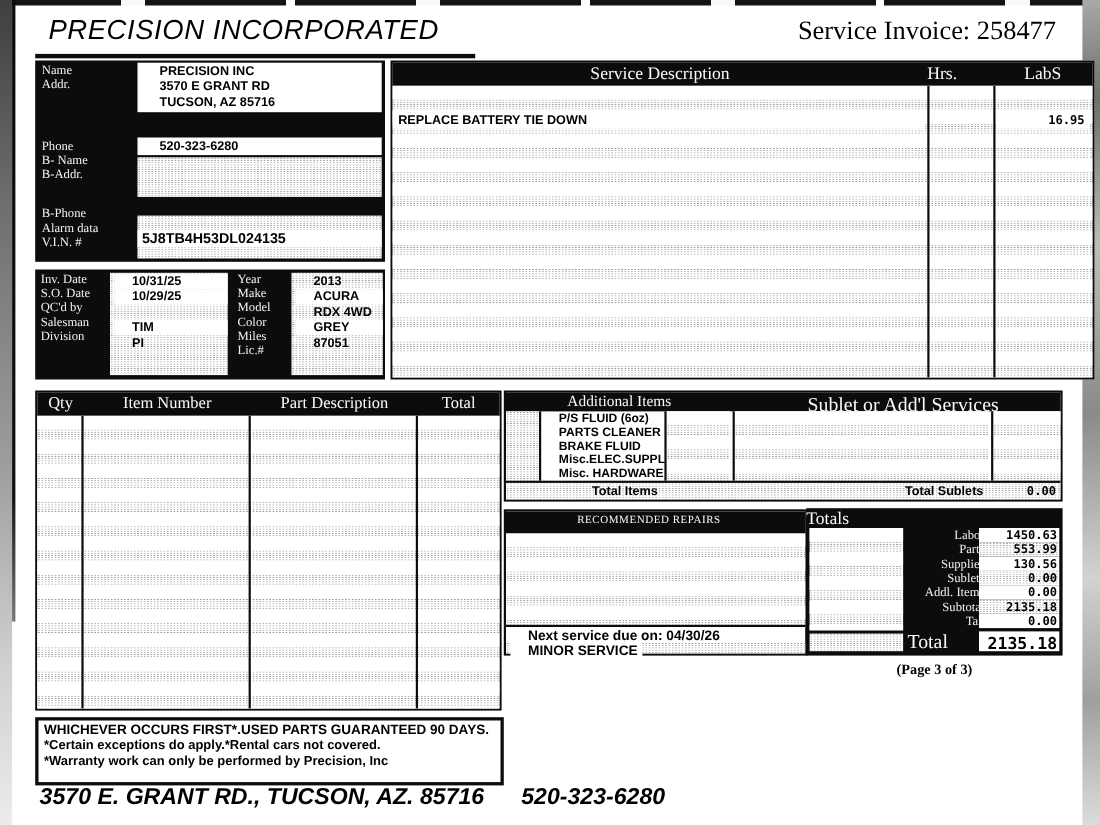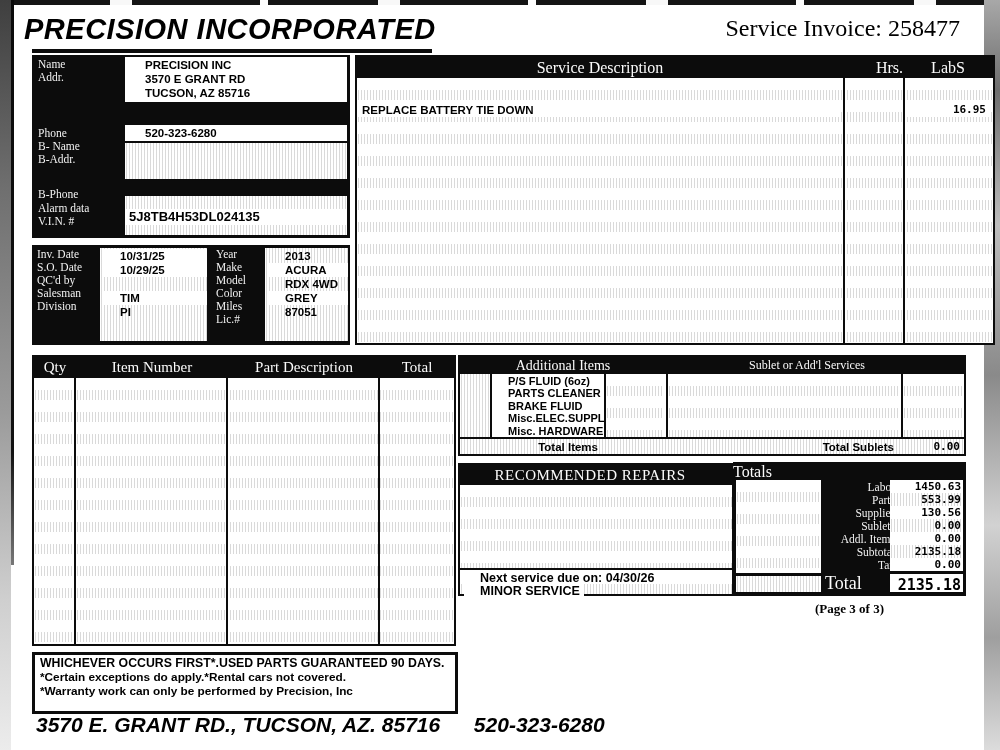--- a/index.html
+++ b/index.html
@@ -25,21 +25,21 @@
     background-size:auto,3px 2px;}
   
   .abs{position:absolute;}
   .blackbox{position:absolute;background:#0c0c0c;}
   .serif-label{font-family:"Liberation Serif",serif;color:#f2f2f2;font-size:11.5px;line-height:13px;white-space:nowrap;text-align:center;}
   .val{font-family:"Liberation Sans",sans-serif;font-weight:bold;font-size:11.5px;line-height:14px;white-space:nowrap;padding-left:16px;}
   .num{font-family:"DejaVu Sans Mono",monospace;font-weight:bold;font-size:11px;}
   .hdr-bar{position:absolute;left:0;top:0;right:0;background:#0c0c0c;}
   .hdr-text{font-family:"Liberation Serif",serif;color:#fbfbfb;white-space:nowrap;}
   
-  .title{position:absolute;left:24px;top:13px;font-size:29px;font-weight:bold;font-style:italic;letter-spacing:.5px;}
+  .title{position:absolute;left:44px;top:13px;font-size:25px;font-weight:normal;font-style:italic;letter-spacing:.5px;}
   .title-rule{position:absolute;left:32px;top:49px;width:400px;height:4px;background:#0c0c0c;}
   .invoice{position:absolute;right:40px;top:15px;font-family:"Liberation Serif",serif;font-size:24px;}
   
   .cust{left:32px;top:55px;width:318px;height:183px;}
   .veh{left:32px;top:245px;width:318px;height:100px;}
   .svc{position:absolute;left:355px;top:55px;width:640px;height:290px;border:2px solid #0c0c0c;box-sizing:border-box;background:#fff;}
   .parts{position:absolute;left:32px;top:355px;width:424px;height:291px;border:2px solid #0c0c0c;box-sizing:border-box;}
   .addl{position:absolute;left:458px;top:355px;width:508px;height:101px;border:2px solid #0c0c0c;box-sizing:border-box;}
   .reco{position:absolute;left:458px;top:463px;width:276px;height:133px;border:2px solid #0c0c0c;box-sizing:border-box;background:#fff;}
   .tot{left:733px;top:462px;width:233px;height:134px;}
@@ -86,21 +86,21 @@
     </div>
     <div class="abs stipple" style="left:93px;top:88px;right:3px;height:36px"></div>
     <div class="abs stipple" style="left:93px;top:141px;right:3px;height:39px">
       <div class="val" style="position:absolute;left:0;top:13px;right:0;height:15px;background:#fff;padding:1px 0 0 4px;font-size:13px">5J8TB4H53DL024135</div>
     </div>
   </div>
 
   <div class="svc">
     <div class="hdr-bar" style="height:21px">
       <div class="abs hdr-text" style="left:0;width:486px;top:2px;text-align:center;font-size:16px">Service Description</div>
-      <div class="abs hdr-text" style="left:486px;width:60px;top:2px;text-align:right;font-size:16px">Hrs.</div>
+      <div class="abs hdr-text" style="left:486px;width:60px;top:2px;text-align:left;font-size:16px">Hrs.</div>
       <div class="abs hdr-text" style="left:546px;width:90px;top:2px;text-align:center;font-size:16px">LabS</div>
     </div>
     <div class="abs bands" style="left:0;top:21px;right:0;bottom:0"></div>
     <div class="vline" style="left:486px;top:21px;bottom:0"></div>
     <div class="vline" style="left:546px;top:21px;bottom:0"></div>
     <div class="abs val" style="left:0;top:44px;width:484px;height:16px;background:#fff;padding:2px 0 0 5px;box-sizing:border-box">REPLACE BATTERY TIE DOWN</div>
     <div class="abs num" style="left:549px;top:44px;width:83px;height:16px;background:#fff;padding:2px 3px 0 0;box-sizing:border-box;text-align:right">16.95</div>
   </div>
 
   <div class="blackbox veh">
@@ -140,21 +140,21 @@
     </div>
     <div class="abs bands" style="left:0;top:21px;right:0;bottom:0"></div>
     <div class="vline" style="left:40px;top:21px;bottom:0"></div>
     <div class="vline" style="left:192px;top:21px;bottom:0"></div>
     <div class="vline" style="left:344px;top:21px;bottom:0"></div>
   </div>
 
   <div class="addl">
     <div class="hdr-bar" style="height:17px">
       <div class="abs hdr-text" style="left:0;width:206px;top:1px;text-align:center;font-size:14px">Additional Items</div>
-      <div class="abs hdr-text" style="left:198px;width:298px;top:1px;text-align:center;font-size:12px">Sublet or Add'l Services</div>
+      <div class="abs hdr-text" style="left:212px;width:298px;top:1px;text-align:center;font-size:18px">Sublet or Add'l Services</div>
     </div>
     <div class="abs stipple" style="left:0;top:17px;width:30px;height:63px"></div>
     <div class="abs" style="left:32px;top:18px;width:110px;height:62px;background:#fff">
       <div class="val" style="font-size:11px;line-height:12.4px">P/S FLUID (6oz)</div>
       <div class="val" style="font-size:11px;line-height:12.4px">PARTS CLEANER</div>
       <div class="val" style="font-size:11px;line-height:12.4px">BRAKE FLUID</div>
       <div class="val" style="font-size:11px;line-height:12.4px">Misc.ELEC.SUPPL</div>
       <div class="val" style="font-size:11px;line-height:12.4px">Misc. HARDWARE</div>
     </div>
     <div class="abs bands" style="left:146px;top:17px;width:58px;height:63px"></div>
@@ -166,21 +166,21 @@
     <div class="vline" style="left:441px;top:17px;bottom:0"></div>
     <div class="abs stipple" style="left:0;right:0;bottom:0;height:15px;border-top:2px solid #0c0c0c">
       <div class="abs val" style="right:366px;top:1px;font-size:11.5px">Total Items</div>
       <div class="abs val" style="right:70px;top:1px;font-size:11.5px">Total Sublets</div>
       <div class="abs num" style="right:4px;top:1px">0.00</div>
     </div>
   </div>
 
   <div class="reco">
     <div class="hdr-bar" style="height:20px">
-      <div class="abs hdr-text" style="left:0;right:12px;top:2px;text-align:center;font-size:15px;letter-spacing:.5px">RECOMMENDED REPAIRS</div>
+      <div class="abs hdr-text" style="left:0;right:12px;top:2px;text-align:center;font-size:10px;letter-spacing:.5px">RECOMMENDED REPAIRS</div>
     </div>
     <div class="abs bands" style="left:0;right:0;top:20px;height:83px"></div>
     <div class="abs" style="left:0;right:0;top:103px;height:2px;background:#0c0c0c"></div>
     <div class="abs val" style="left:4px;top:106px;font-size:12.5px">Next service due on: 04/30/26</div>
     <div class="abs stipple" style="left:0;right:0;top:119px;height:10px">
       <span class="val" style="position:absolute;left:4px;top:0;font-size:12.5px;background:#fff;padding-right:4px">MINOR SERVICE</span>
     </div>
   </div>
 
   <div class="blackbox tot">

